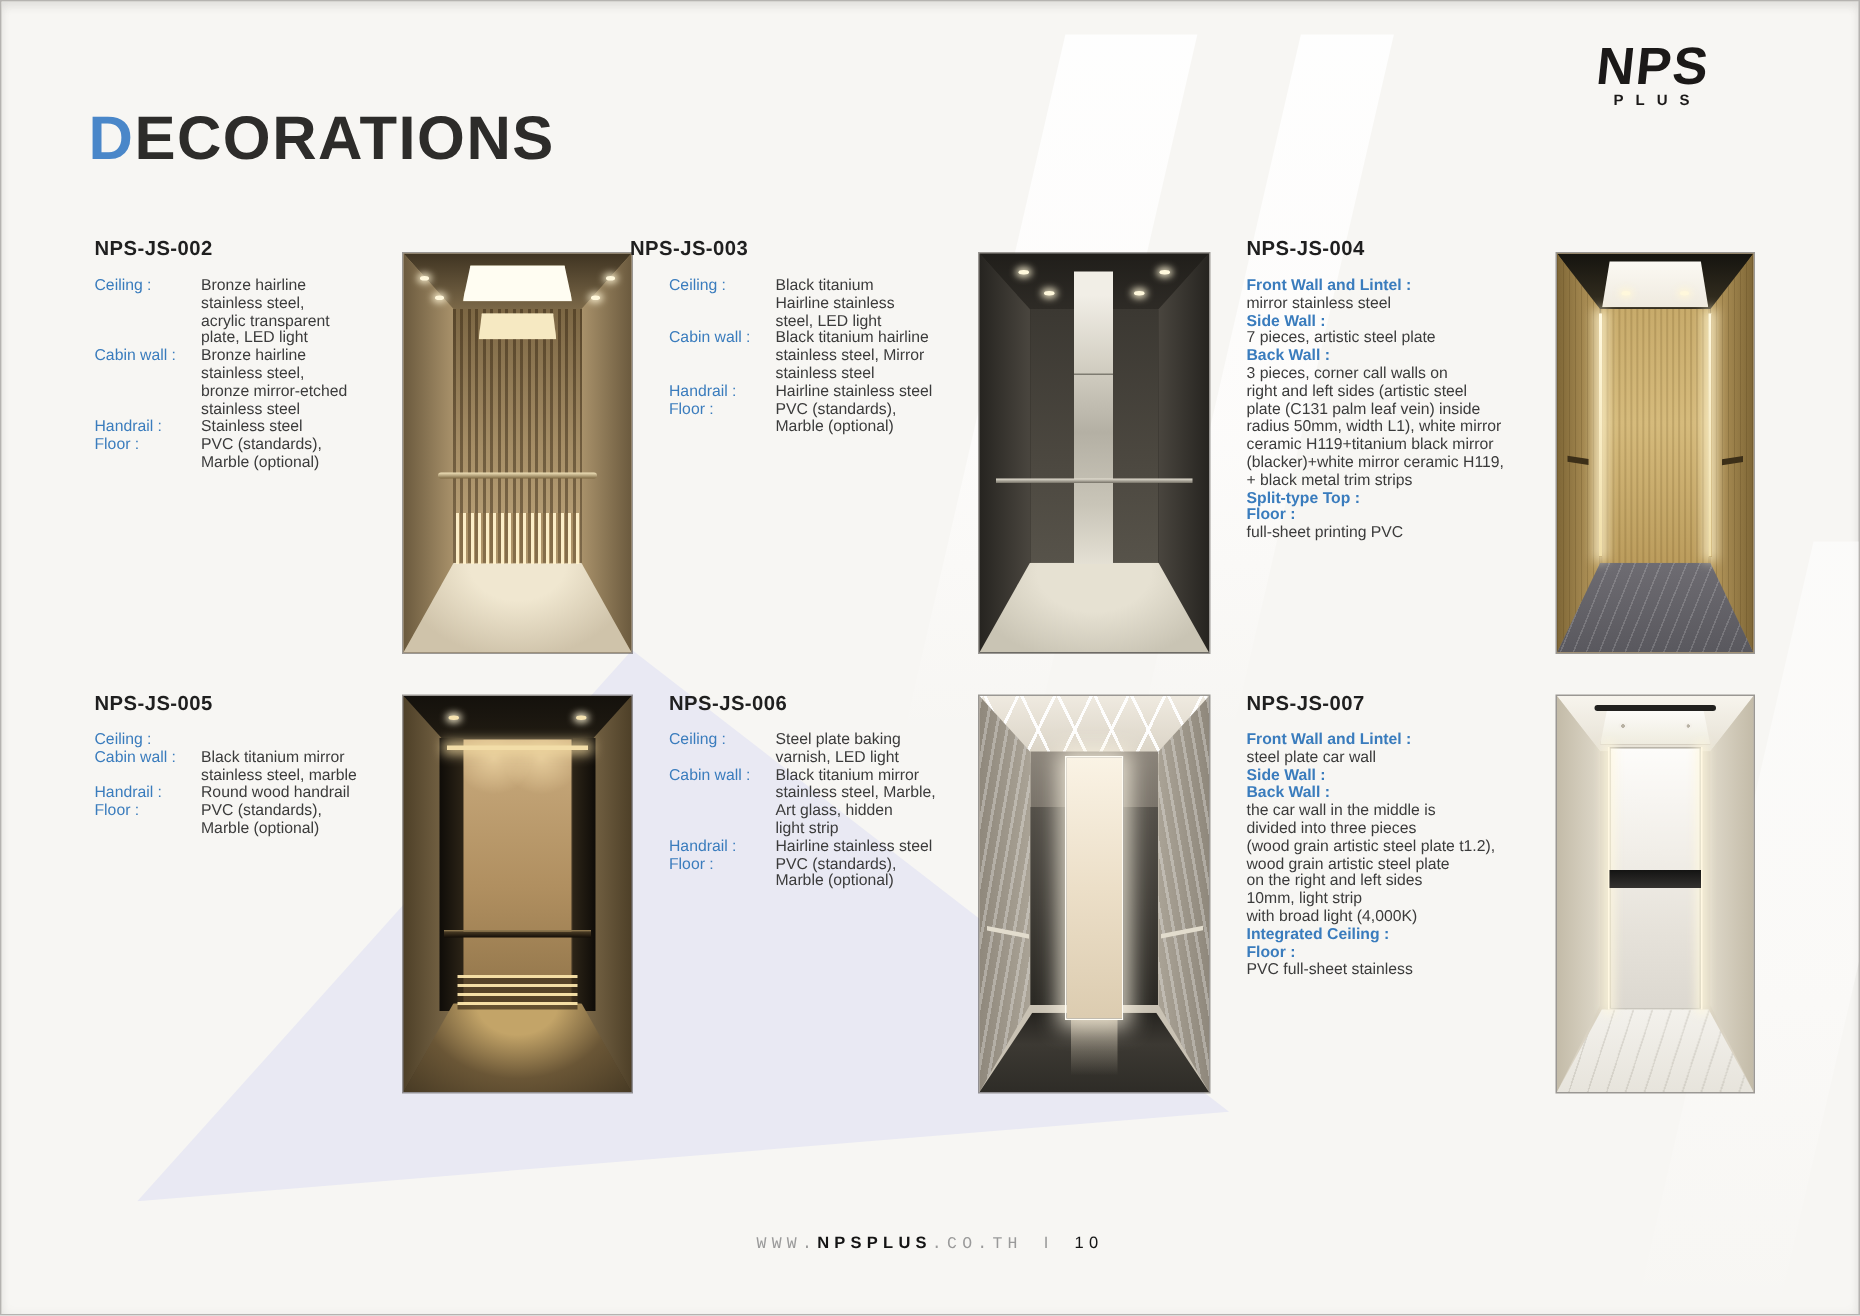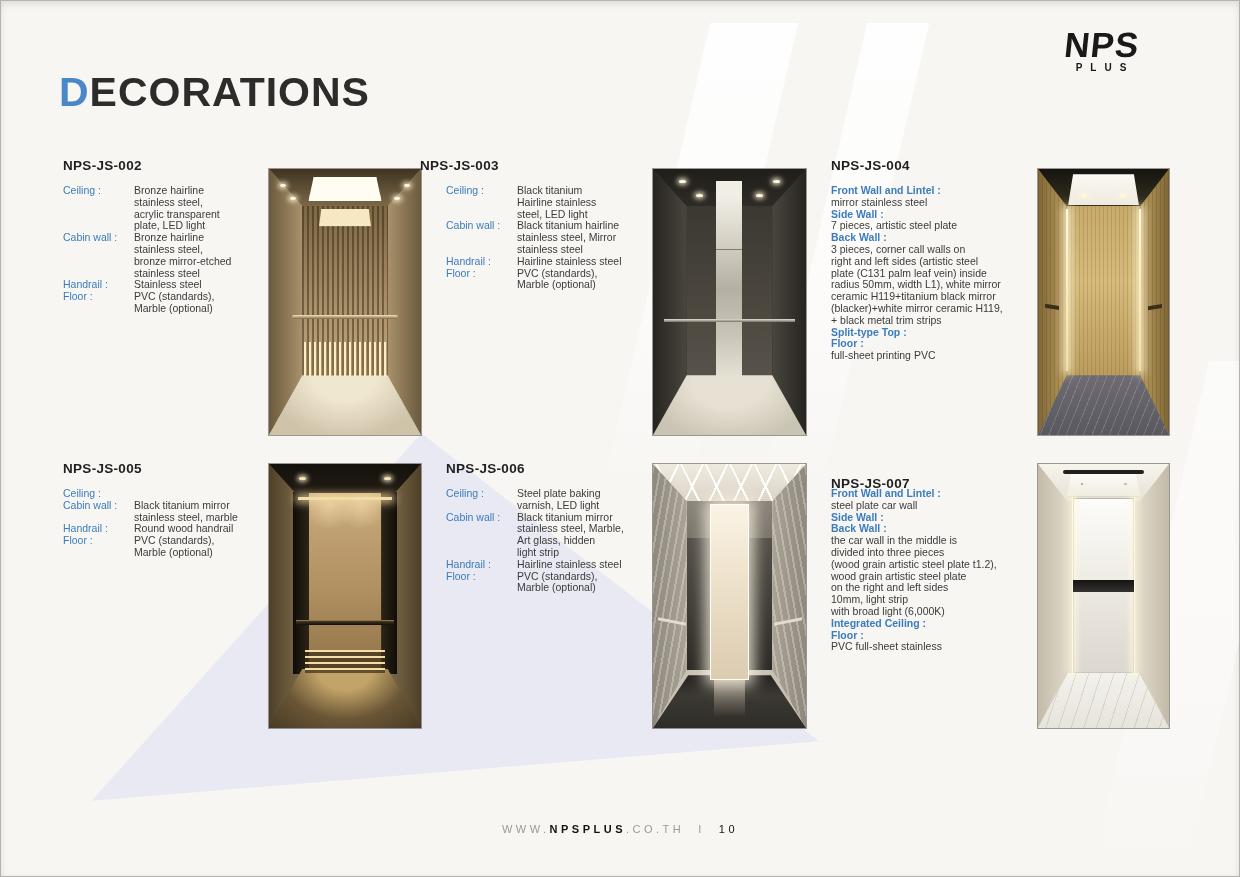--- a/index.html
+++ b/index.html
@@ -34,26 +34,26 @@
   .sval{white-space:pre-line;}
   .sections{position:absolute;width:207px;font-size:10.5px;line-height:11.8px;color:#3b3b3b;}
   .shead{color:#3a7cbd;font-weight:700;}
   .stext{white-space:pre-line;}
 
   #p002-code{left:62px;top:157px;}  #p002-specs{left:62px;top:184px;}
   #p003-code{left:419px;top:157px;} #p003-specs{left:445px;top:184px;}
   #p004-code{left:830px;top:157px;} #p004-secs{left:830px;top:184px;}
   #p005-code{left:62px;top:460px;}  #p005-specs{left:62px;top:487px;}
   #p006-code{left:445px;top:460px;} #p006-specs{left:445px;top:487px;}
-  #p007-code{left:830px;top:475px;} #p007-secs{left:830px;top:487px;}
+  #p007-code{left:830px;top:460px;} #p007-secs{left:830px;top:487px;}
 
   
   .footer{position:absolute;left:0;right:0;top:822px;text-align:center;
           font-size:11px;letter-spacing:3.5px;}
-  .ft-gray{color:#9a9a9a;font-weight:500;}
+  .ft-gray{color:#9a9a9a;font-weight:500;font-family:Liberation Mono, monospace;}
   .ft-bold{color:#141414;font-weight:700;}
   .ft-div{color:#9a9a9a;margin:0 14px;}
   .ft-page{color:#141414;font-weight:400;}
 
   
   .elev{position:absolute;overflow:hidden;box-shadow:0 0 0 1px rgba(40,36,30,.45);}
   .elev div{position:absolute;}
   .ph1{top:168px;height:266px;} .ph2{top:463px;height:264px;}
   #ph002,#ph005{left:268px;width:152px;}
   #ph003,#ph006{left:652px;width:153px;}
@@ -390,21 +390,21 @@
     <div class="shead">Front Wall and Lintel :</div>
     <div class="stext">steel plate car wall</div>
     <div class="shead">Side Wall :</div>
     <div class="shead">Back Wall :</div>
     <div class="stext">the car wall in the middle is
 divided into three pieces
 (wood grain artistic steel plate t1.2),
 wood grain artistic steel plate
 on the right and left sides
 10mm, light strip
-with broad light (6,000K)</div>
+with broad light (4,000K)</div>
     <div class="shead">Integrated Ceiling :</div>
     <div class="shead">Floor :</div>
     <div class="stext">PVC full-sheet stainless</div>
   </div>
   <div class="elev e007 ph2" id="ph007">
     <div class="cl"></div>
     <div class="lw"></div>
     <div class="rw"></div>
     <div class="bw"></div>
     <div class="fl"></div>

